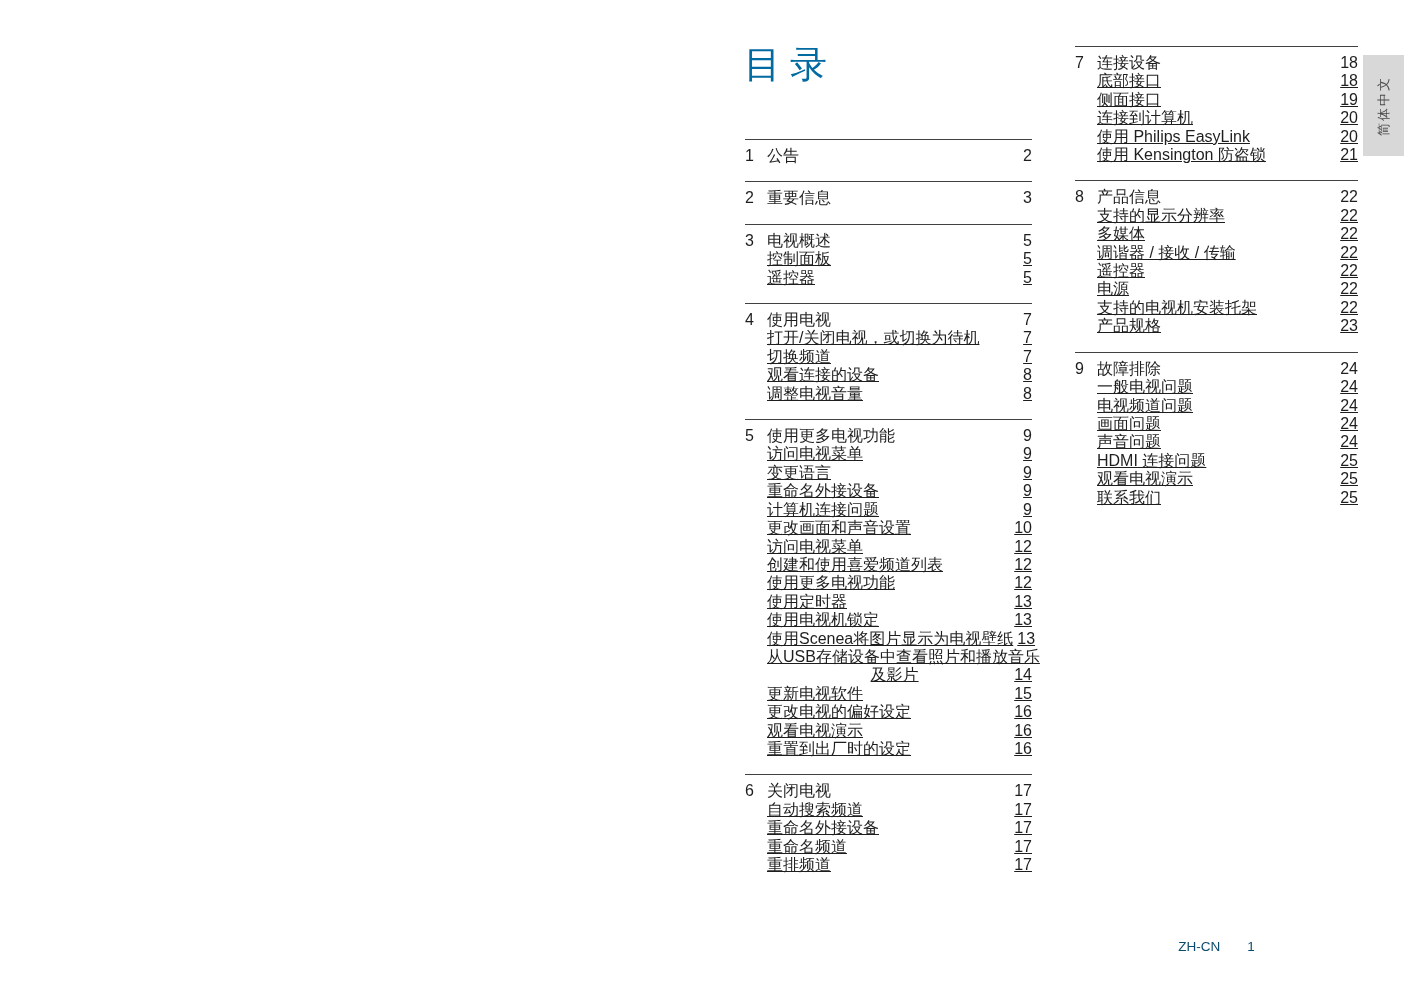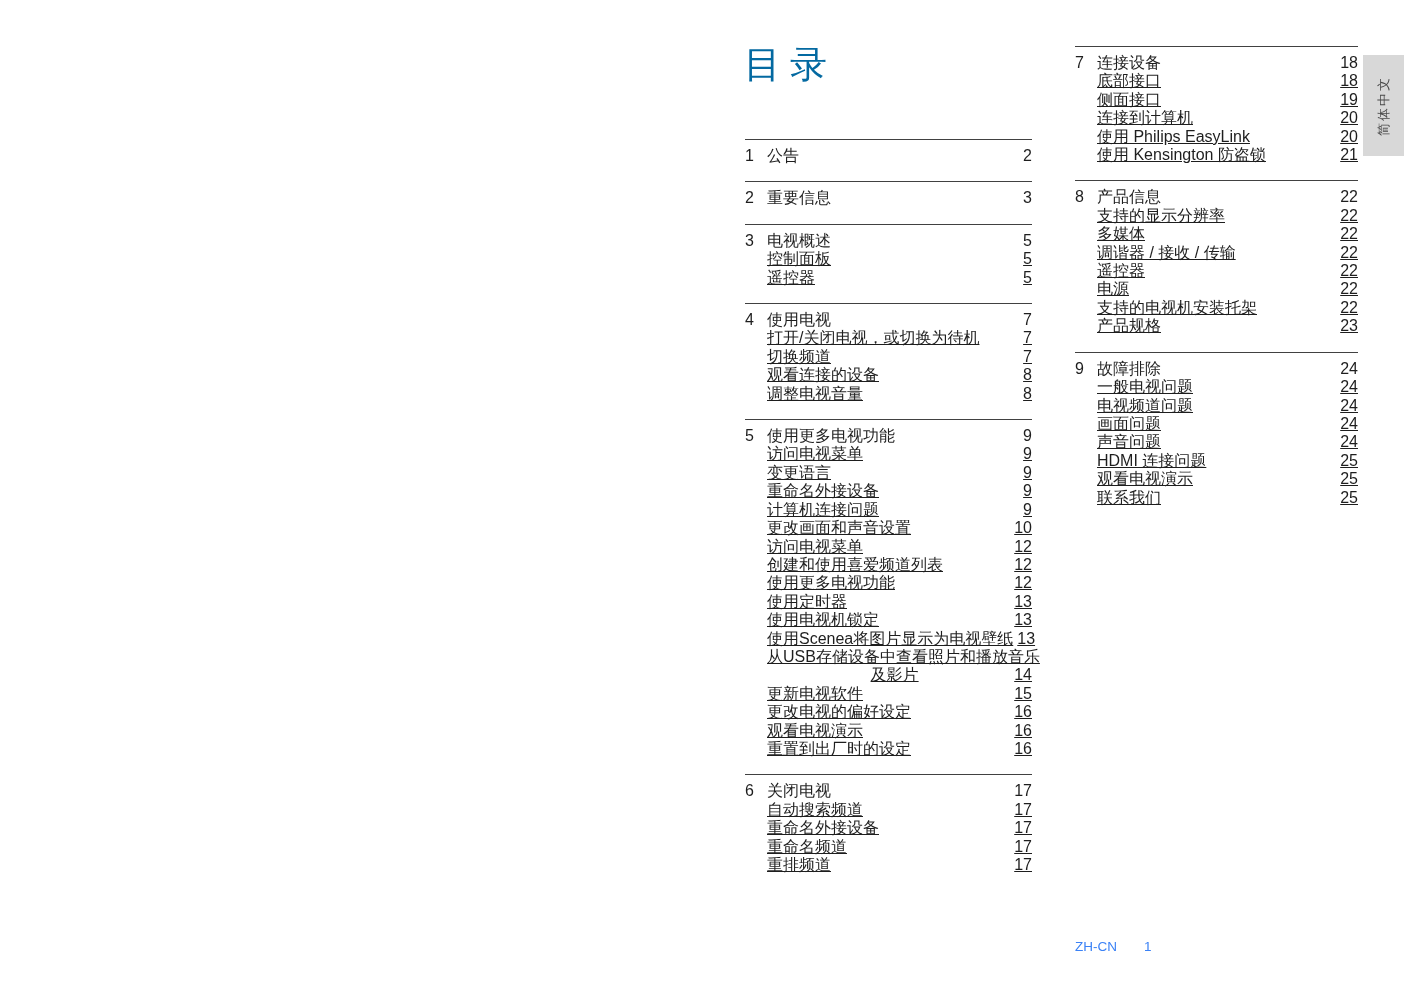--- a/index.html
+++ b/index.html
@@ -89,23 +89,23 @@
     white-space: nowrap;
     font-size: 13px;
     letter-spacing: 2px;
     color: #4a4a4a;
   }
   .footer {
     position: absolute;
     left: 1075px;
     top: 939px;
     width: 283px;
-    text-align: left;
+    text-align: center;
     font-size: 13.5px;
-    color: #3b82f6;
+    color: #0c4a6e;
   }
   .footer .page-num {
     display: inline-block;
     margin-left: 27px;
   }
 </style>
 </head>
 <body>
 
 <div class="page-title">目录</div>

